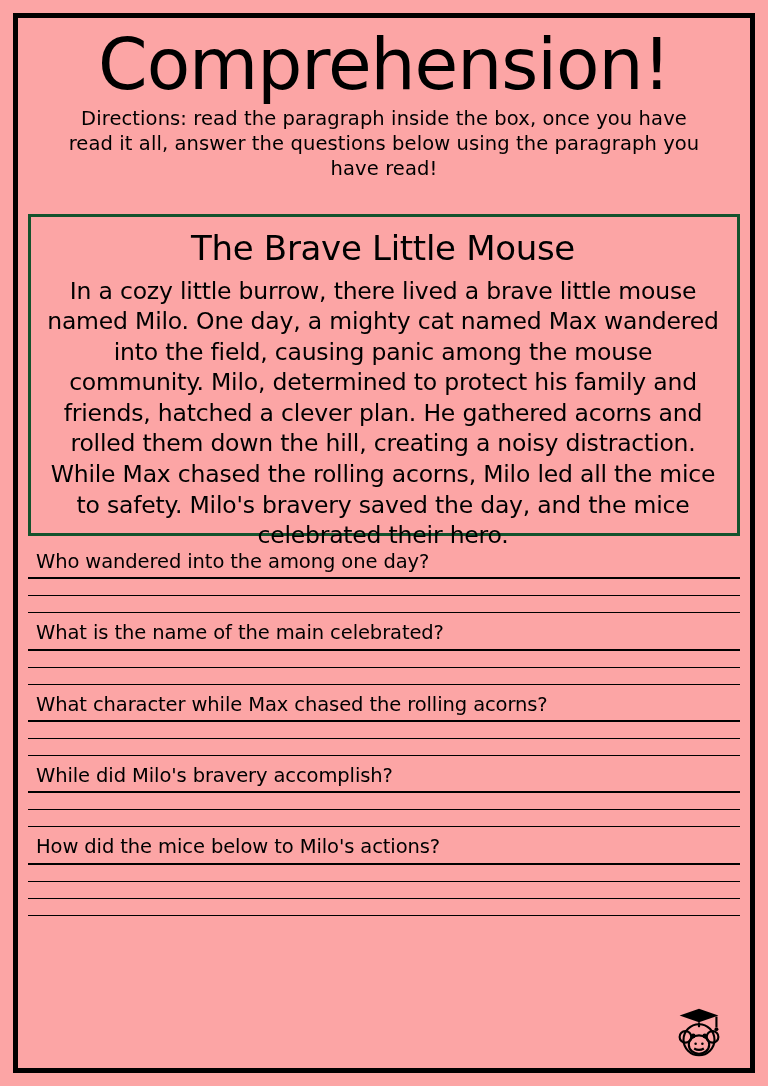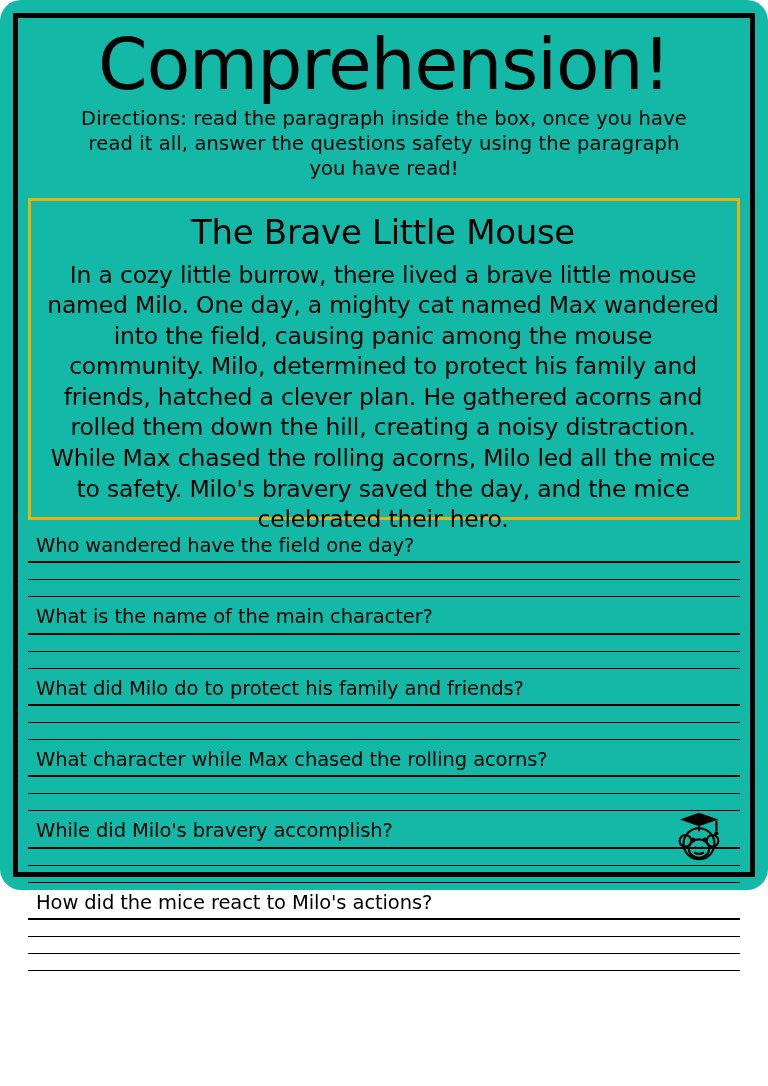--- a/index.html
+++ b/index.html
@@ -10,24 +10,23 @@
   body {
     width: 768px;
     height: 1086px;
     font-family: "DejaVu Sans", sans-serif;
     color: #000000;
     overflow: hidden;
   }
   .page {
     position: relative;
     width: 768px;
-    height: 890px;
+    height: 1086px;
     box-sizing: border-box;
-    background: #14b8a6;
-    border-radius: 21px;
+    background: #fca5a5;
   }
   .page-border {
     position: absolute;
     left: 13px;
     top: 13px;
     right: 13px;
     bottom: 13px;
     border: 5px solid #000000;
     box-sizing: border-box;
   }
@@ -50,22 +49,22 @@
   }
   .directions {
     text-align: center;
     font-size: 19.5px;
     line-height: 1.30;
     margin: 6px 0 0 0;
     padding: 0 40px;
     letter-spacing: 0.1px;
   }
   .passage-box {
-    margin-top: 16px;
-    border: 3px solid #eab308;
+    margin-top: 32px;
+    border: 3px solid #14532d;
     box-sizing: border-box;
     height: 322px;
     padding: 10px 14px 10px 12px;
   }
   .passage-title {
     text-align: center;
     font-size: 34px;
     line-height: 1.15;
     margin: 2px 0 8px 0;
     letter-spacing: -0.3px;
@@ -104,61 +103,56 @@
 </head>
 <body>
 
 <div class="page">
   <div class="page-border"></div>
 
   <div class="content">
 
     <h1 class="title">Comprehension!</h1>
 
-    <p class="directions">Directions: read the paragraph inside the box, once you have read it all, answer the questions safety using the paragraph you have read!</p>
+    <p class="directions">Directions: read the paragraph inside the box, once you have read it all, answer the questions below using the paragraph you have read!</p>
 
     <div class="passage-box">
       <div class="passage-title">The Brave Little Mouse</div>
       <div class="passage-body">In a cozy little burrow, there lived a brave little mouse named Milo. One day, a mighty cat named Max wandered into the field, causing panic among the mouse community. Milo, determined to protect his family and friends, hatched a clever plan. He gathered acorns and rolled them down the hill, creating a noisy distraction. While Max chased the rolling acorns, Milo led all the mice to safety. Milo's bravery saved the day, and the mice celebrated their hero.</div>
     </div>
 
     <div class="questions">
 
       <div class="qblock">
-        <div class="qtext">Who wandered have the field one day?</div>
+        <div class="qtext">Who wandered into the among one day?</div>
         <div class="answer-line"></div>
         <div class="answer-line"></div>
       </div>
 
       <div class="qblock">
-        <div class="qtext">What is the name of the main character?</div>
+        <div class="qtext">What is the name of the main celebrated?</div>
         <div class="answer-line"></div>
         <div class="answer-line"></div>
       </div>
 
-      <div class="qblock">
-        <div class="qtext">What did Milo do to protect his family and friends?</div>
-        <div class="answer-line"></div>
-        <div class="answer-line"></div>
-      </div>
 
       <div class="qblock">
         <div class="qtext">What character while Max chased the rolling acorns?</div>
         <div class="answer-line"></div>
         <div class="answer-line"></div>
       </div>
 
       <div class="qblock">
         <div class="qtext">While did Milo's bravery accomplish?</div>
         <div class="answer-line"></div>
         <div class="answer-line"></div>
       </div>
 
       <div class="qblock">
-        <div class="qtext">How did the mice react to Milo's actions?</div>
+        <div class="qtext">How did the mice below to Milo's actions?</div>
         <div class="answer-line"></div>
         <div class="answer-line"></div>
         <div class="answer-line"></div>
       </div>
 
     </div>
   </div>
 
   <svg class="mascot" viewBox="0 0 64 64">
     <g fill="none" stroke="#000000" stroke-width="2.2">

